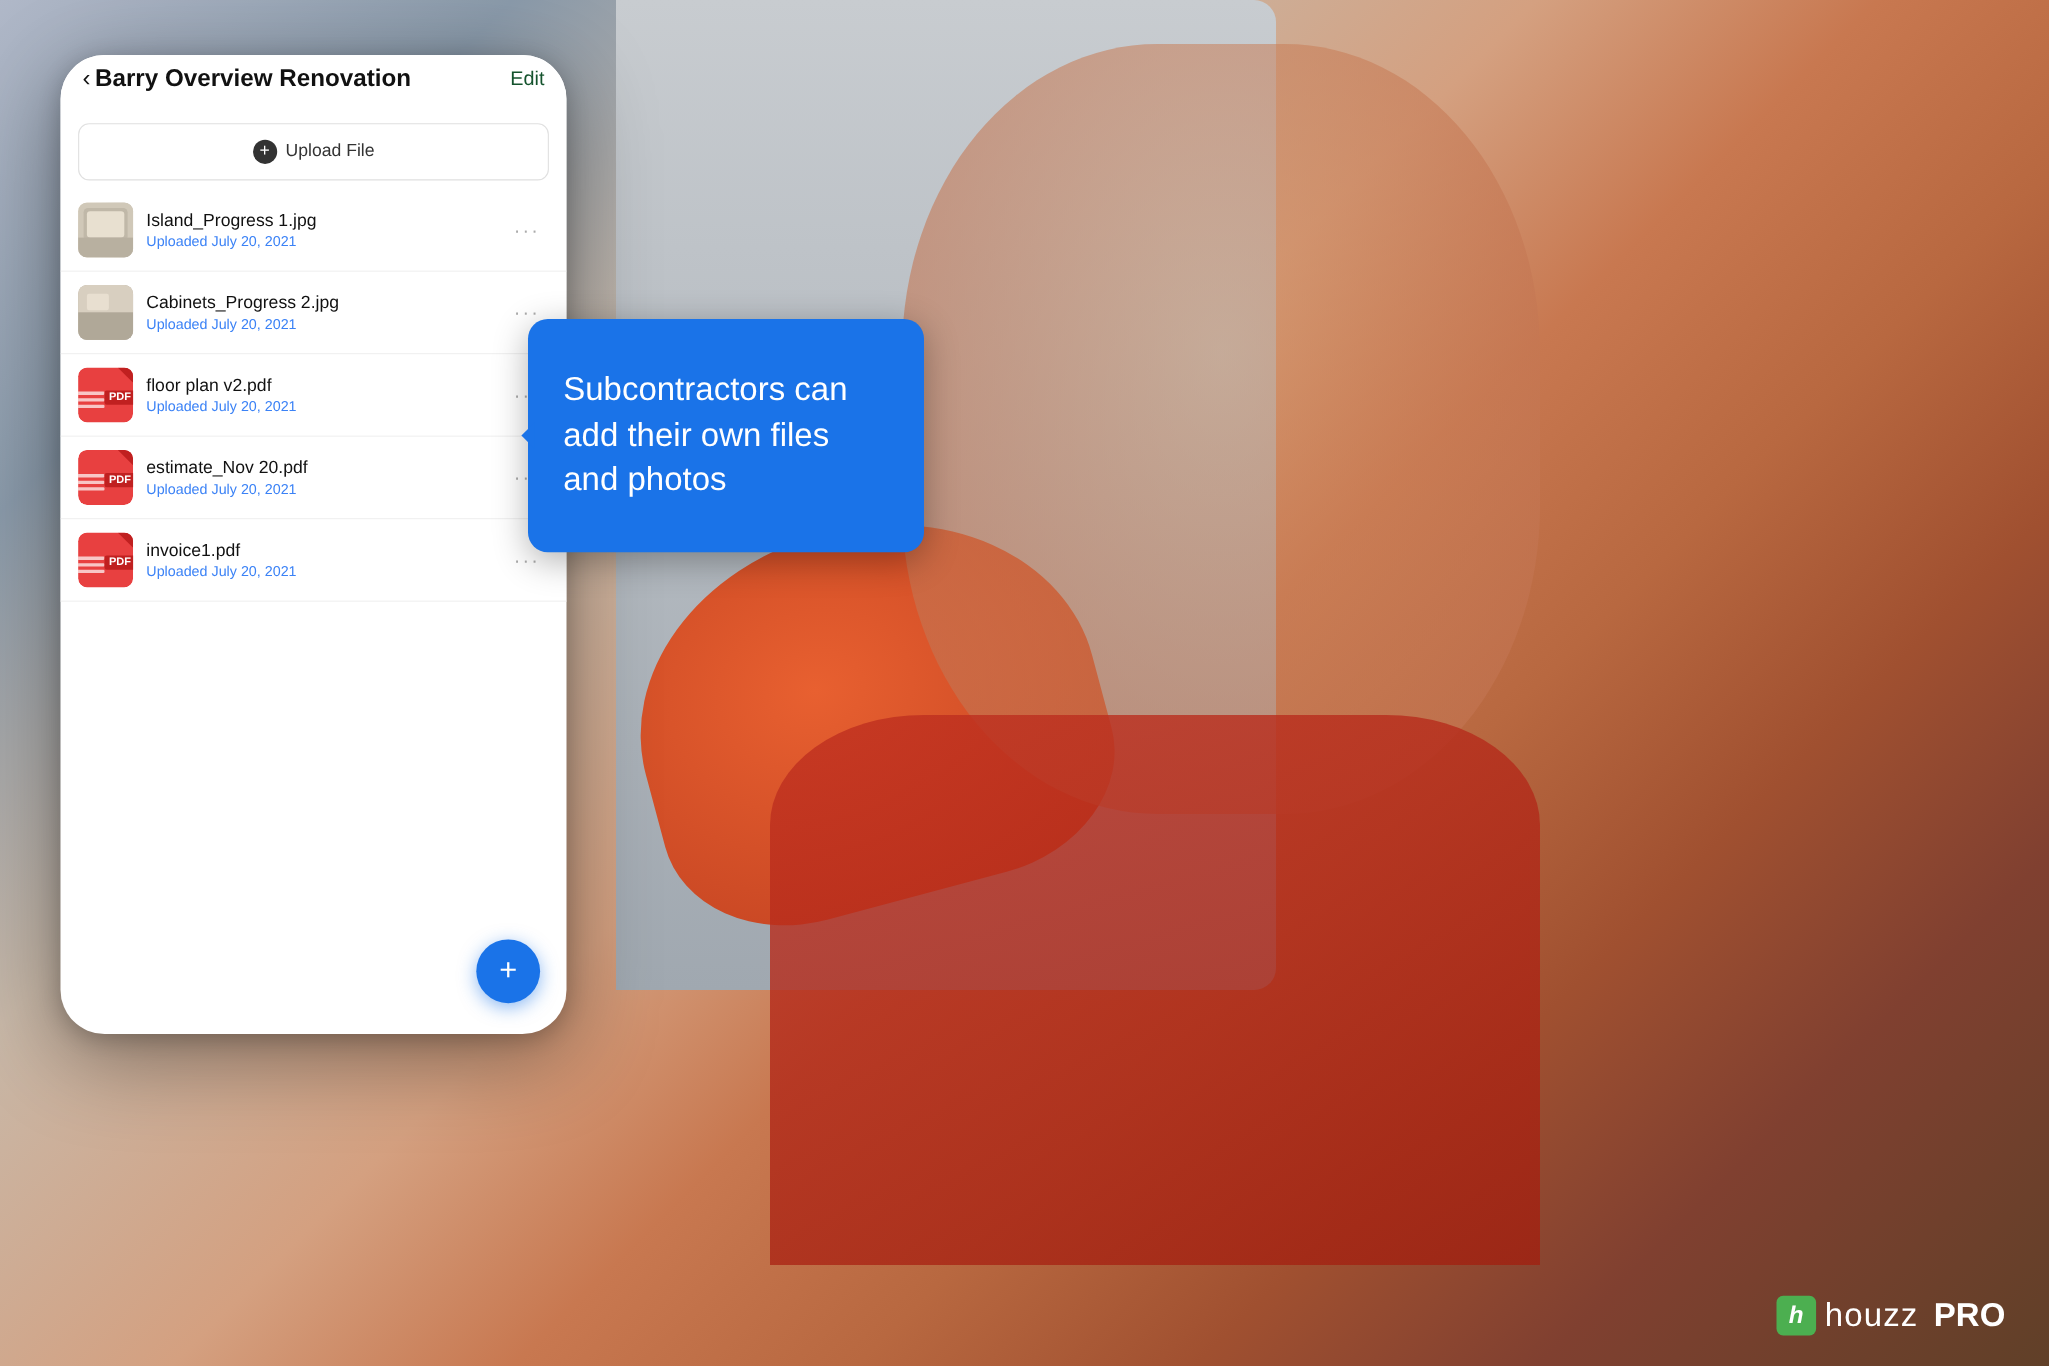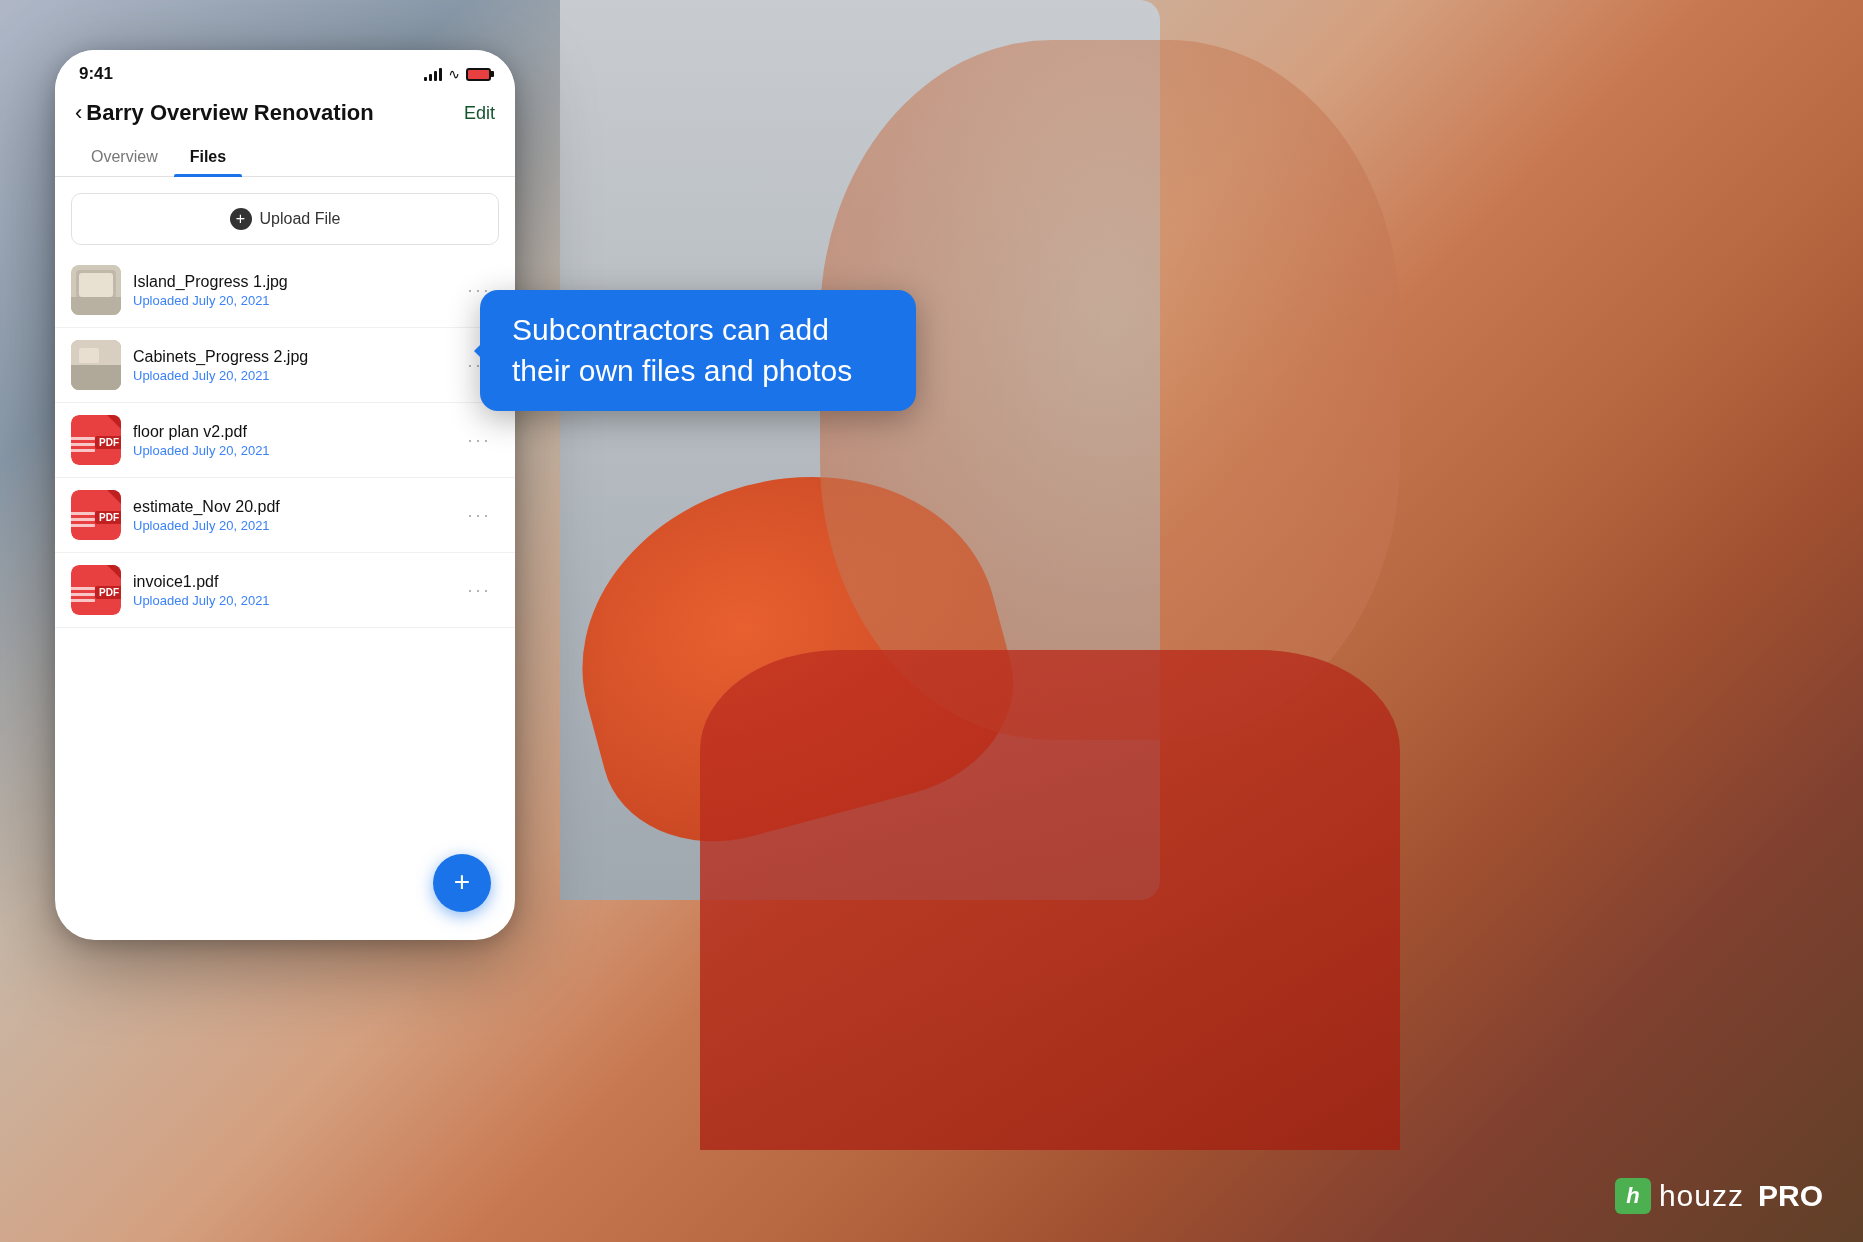--- a/index.html
+++ b/index.html
@@ -377,24 +377,24 @@
       font-weight: 300;
       line-height: 1;
       margin-top: -2px;
     }
 
     
     .speech-bubble {
       position: absolute;
       top: 290px;
       left: 480px;
-      width: 436px;
+      width: 360px;
       background: #1a73e8;
       border-radius: 18px;
-      padding: 20px 32px;
+      padding: 45px 32px;
       z-index: 20;
       box-shadow: 0 8px 32px rgba(0,0,0,0.3);
     }
 
     .speech-bubble::before {
       content: '';
       position: absolute;
       left: -18px;
       top: 50%;
       transform: translateY(-50%);
@@ -457,50 +457,29 @@
 <div class="background">
 
   <div class="wall"></div>
   <div class="hardhat"></div>
   <div class="face"></div>
   <div class="vest"></div>
 </div>
 
 <div class="phone-mockup">
 
-  <div class="status-bar">
-    <span class="status-time">9:41</span>
-    <div class="status-icons">
-      <div class="signal-bars">
-        <div class="signal-bar" style="height:4px"></div>
-        <div class="signal-bar" style="height:7px"></div>
-        <div class="signal-bar" style="height:10px"></div>
-        <div class="signal-bar" style="height:13px"></div>
-      </div>
-      <span class="wifi-icon">∿</span>
-      <div class="battery"></div>
-    </div>
-  </div>
 
   <div class="nav-header">
     <div class="nav-left">
       <span class="back-arrow">‹</span>
       <span class="page-title">Barry Overview Renovation</span>
     </div>
     <span class="edit-btn">Edit</span>
   </div>
 
-  <div class="tabs">
-    <div class="tab">
-      <span>Overview</span>
-    </div>
-    <div class="tab active">
-      <span>Files</span>
-    </div>
-  </div>
 
   <div class="upload-section">
     <button class="upload-btn">
       <div class="upload-plus">+</div>
       <span>Upload File</span>
     </button>
   </div>
 
   <div class="file-list">
 

